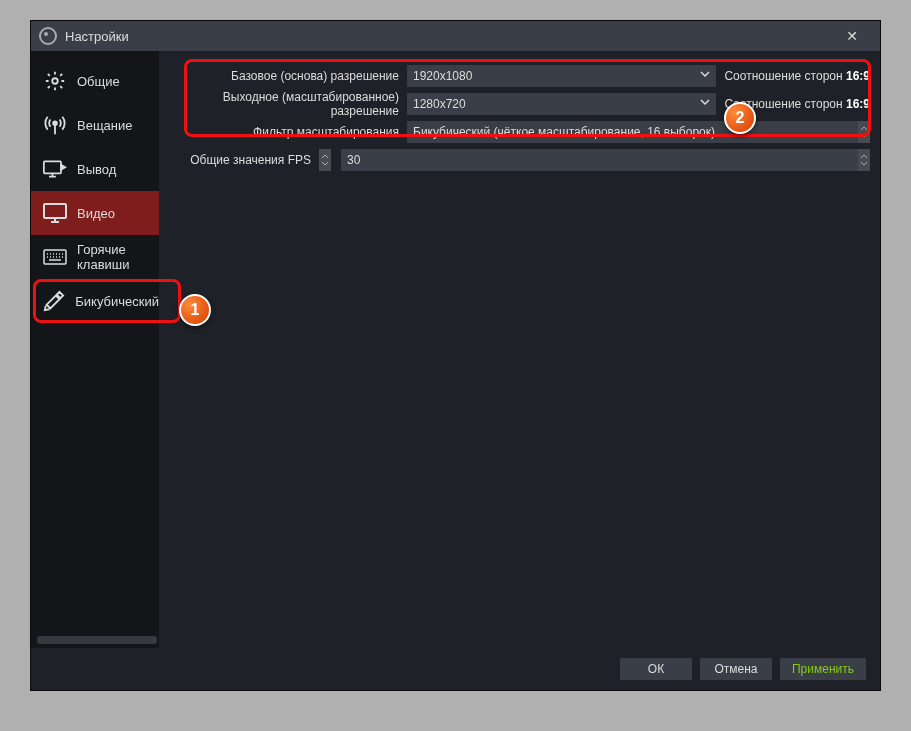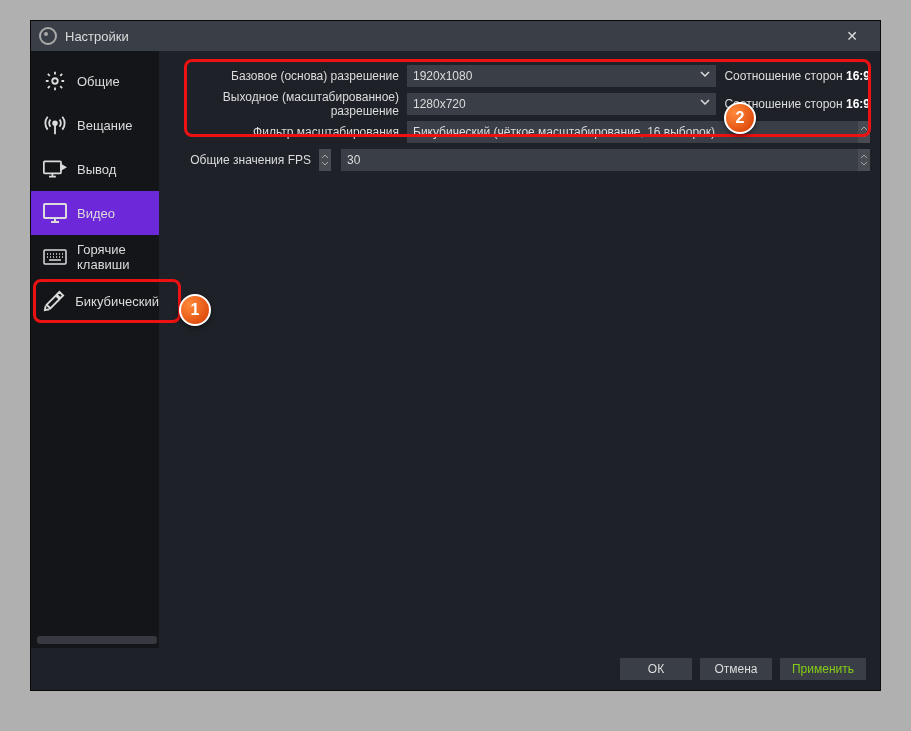--- a/index.html
+++ b/index.html
@@ -6,21 +6,21 @@
 body { background: #b0b0b0; font-family: "Segoe UI", Arial, sans-serif; font-size: 12px; color: #dcdcdc; width: 911px; height: 731px; position: relative; }
 .window { position: absolute; left: 30px; top: 20px; width: 851px; height: 671px; background: #1e2228; border: 1px solid #0a0a0a; display: flex; flex-direction: column; }
 .titlebar { height: 30px; background: #3a3f47; display: flex; align-items: center; padding: 0 8px; }
 .titlebar .icon-app { width: 18px; height: 18px; border: 2px solid #aaa; border-radius: 50%; position: relative; margin-right: 8px; }
 .titlebar .icon-app::after { content:""; position:absolute; width:4px; height:4px; border-radius:50%; background:#aaa; top:3px; left:3px; }
 .titlebar .title { flex: 1; font-size: 13px; color: #dcdcdc; }
 .titlebar .close { width: 40px; text-align: center; cursor: pointer; color: #dcdcdc; font-size: 14px; }
 .body { flex: 1; display: flex; overflow: hidden; }
 .sidebar { width: 128px; background: #131518; display: flex; flex-direction: column; position: relative; padding-top: 8px; }
 .side-item { height: 44px; display: flex; align-items: center; padding-left: 12px; cursor: pointer; color: #dcdcdc; font-size: 13px; gap: 10px; }
-.side-item.active { background: #6d28d9; }
+.side-item.active { background: #7f1d1d; }
 .side-item .ic { width: 24px; height: 20px; display: flex; align-items: center; justify-content: center; }
 .scroll-thumb { position: absolute; bottom: 4px; left: 6px; width: 120px; height: 8px; background: #363940; border-radius: 3px; }
 .content { flex: 1; padding: 12px 10px 0 10px; position: relative; }
 .row { display: flex; align-items: center; height: 26px; margin-bottom: 2px; }
 .row .lbl { width: 238px; text-align: right; padding-right: 8px; color: #dcdcdc; font-size: 12px; }
 .row .ctrl { flex: 1; display: flex; align-items: center; }
 .combo { flex: 1; height: 22px; background: #3a3f47; display: flex; align-items: center; padding: 0 6px; color: #dcdcdc; font-size: 12px; position: relative; }
 .combo .chev { position: absolute; right: 6px; top: 4px; }
 .spin { width: 12px; height: 22px; background: #484c52; margin-left: 0; display: flex; flex-direction: column; justify-content: center; align-items: center; }
 .aspect { margin-left: 8px; font-size: 12px; color: #dcdcdc; white-space: nowrap; }

